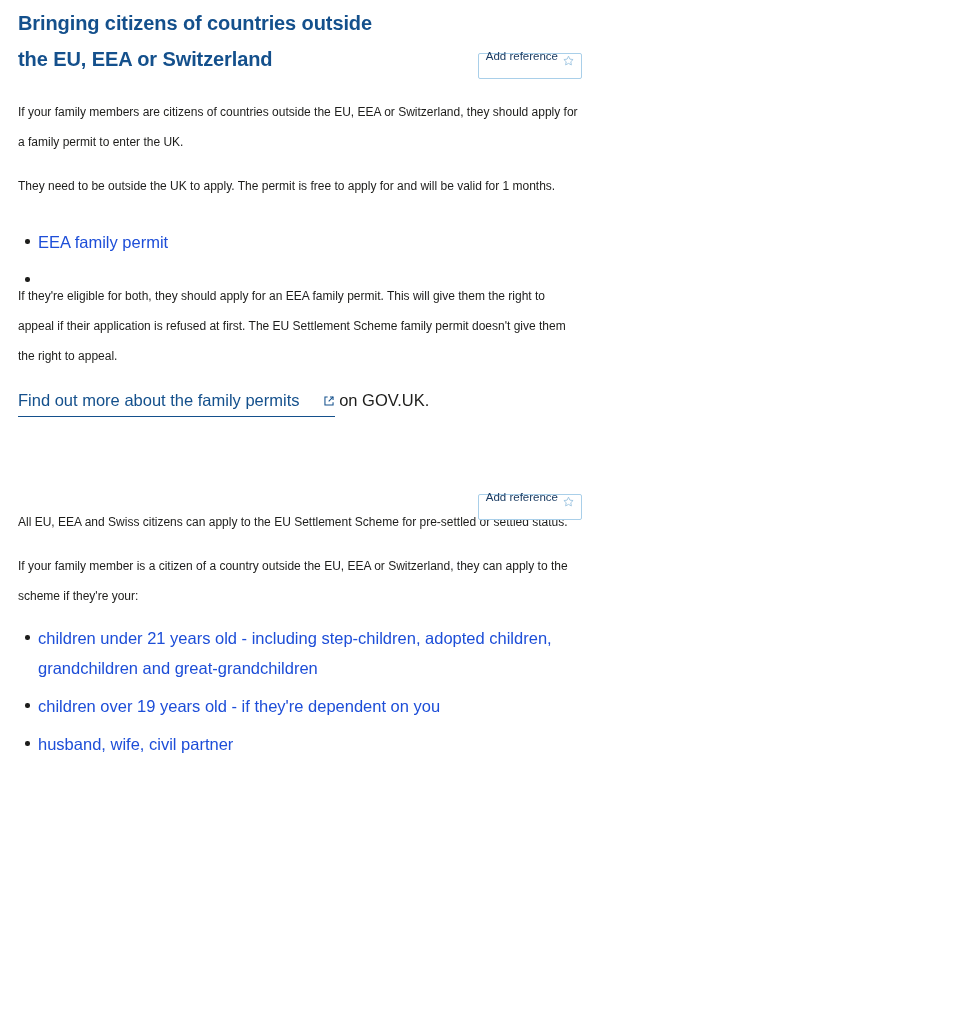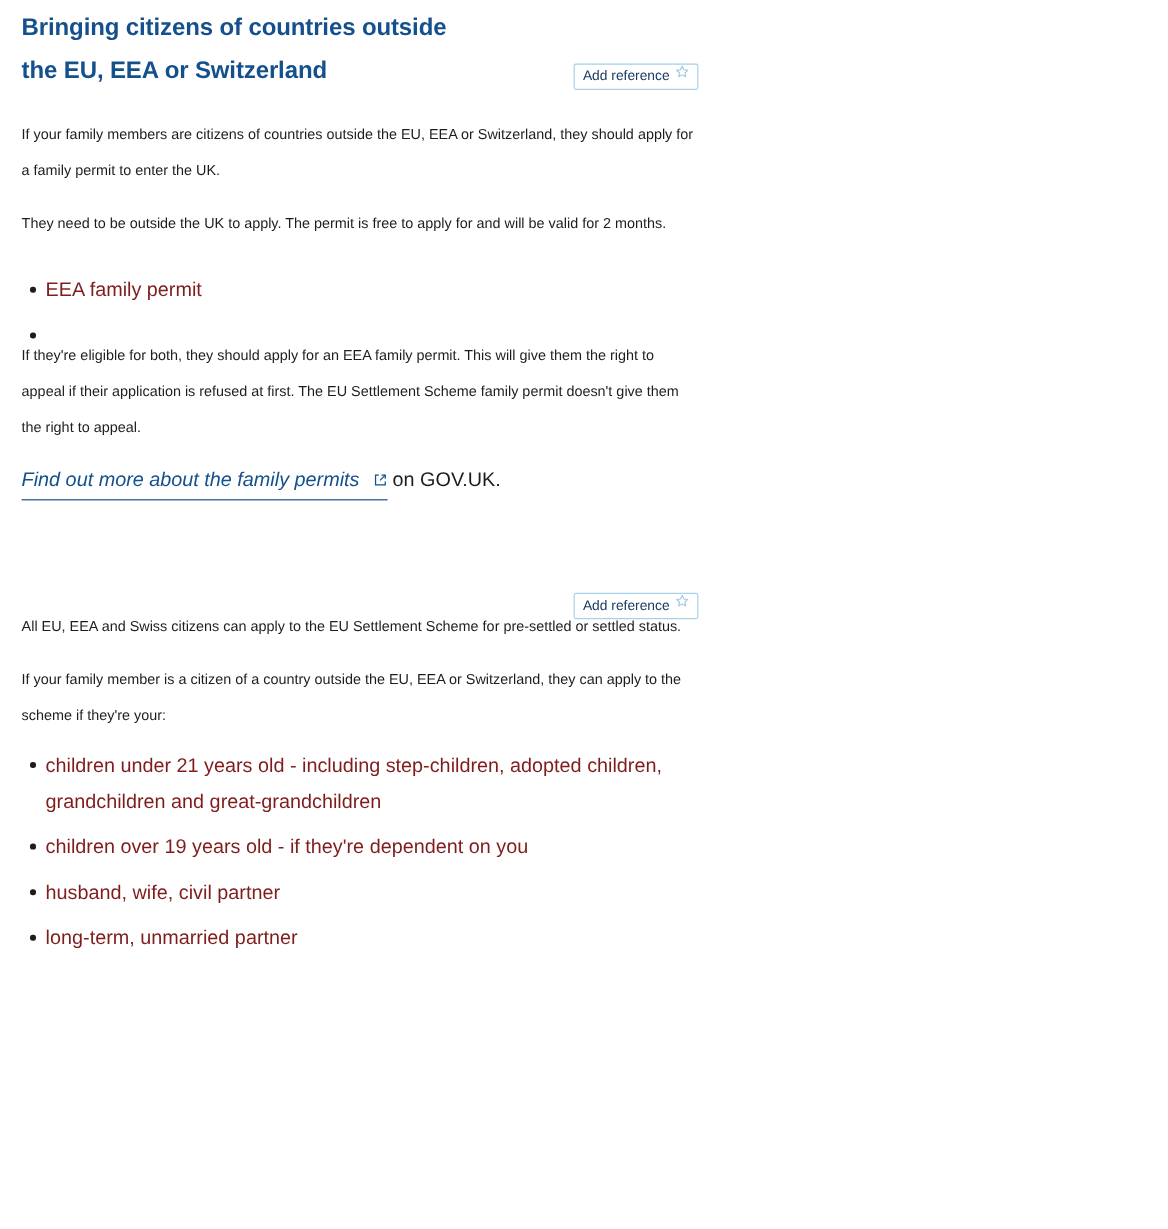--- a/index.html
+++ b/index.html
@@ -37,25 +37,25 @@
     font-size: 20px;
     line-height: 35.5px;
     font-weight: bold;
     color: #14508c;
     letter-spacing: -0.1px;
   }
   .ref-btn {
     position: absolute;
     right: 18px;
     display: inline-flex;
-    align-items: flex-start;
+    align-items: flex-end;
     gap: 5px;
     box-sizing: border-box;
     height: 22px;
-    padding: 0 7px;
+    padding: 12px 7px;
     background: #ffffff;
     border: 1px solid #a9cfe9;
     border-radius: 2px;
     font-size: 11.5px;
     line-height: 20px;
     color: #1b3c63;
     font-family: "Liberation Sans", sans-serif;
     cursor: pointer;
     white-space: nowrap;
   }
@@ -87,21 +87,21 @@
     margin: 0;
     padding: 0;
     list-style: none;
     width: 600px;
   }
   ul.bullets li {
     position: relative;
     padding-left: 38px;
     font-size: 16.5px;
     line-height: 30px;
-    color: #7f1d1d;
+    color: #1d4ed8;
     margin-bottom: 8px;
   }
   ul.bullets li:last-child { margin-bottom: 0; }
   ul.bullets li .dot {
     position: absolute;
     left: 25px;
     top: 12px;
     width: 4.5px;
     height: 4.5px;
     background: #1d1d1b;
@@ -115,22 +115,21 @@
     line-height: 30px;
     color: #1d1d1b;
   }
   a.ext-link {
     color: #14508c;
     text-decoration: none;
     border-bottom: 1px solid #14508c;
     padding-bottom: 1px;
     display: inline-flex;
     align-items: baseline;
-    gap: 11px;
-    font-style: italic;
+    gap: 23px;
   }
   a.ext-link .ext-icon {
     display: inline-block;
     width: 12px;
     height: 12px;
     position: relative;
     top: 1px;
   }
   a.ext-link .ext-icon svg { display: block; }
   .sp-12 { height: 12px; }
@@ -160,21 +159,21 @@
           </svg>
         </span>
       </button>
     </div>
 
     <div class="sp-20"></div>
 
     <div class="left-pad">
       <p class="body">If your family members are citizens of countries outside the EU, EEA or Switzerland, they should apply for a family permit to enter the UK.</p>
       <div class="sp-14"></div>
-      <p class="body">They need to be outside the UK to apply. The permit is free to apply for and will be valid for 2 months.</p>
+      <p class="body">They need to be outside the UK to apply. The permit is free to apply for and will be valid for 1 months.</p>
       <div class="sp-14"></div>
     </div>
 
     <div class="sp-12"></div>
 
     <ul class="bullets">
       <li>
         <span class="dot"></span>
         <span>EEA family permit</span>
       </li>
@@ -233,21 +232,17 @@
         <span>children under 21 years old - including step-children, adopted children, grandchildren and great-grandchildren</span>
       </li>
       <li>
         <span class="dot"></span>
         <span>children over 19 years old - if they're dependent on you</span>
       </li>
       <li>
         <span class="dot"></span>
         <span>husband, wife, civil partner</span>
       </li>
-      <li>
-        <span class="dot"></span>
-        <span>long-term, unmarried partner</span>
-      </li>
 
     </ul>
 
   </div>
 </div>
 
 </body></html>

